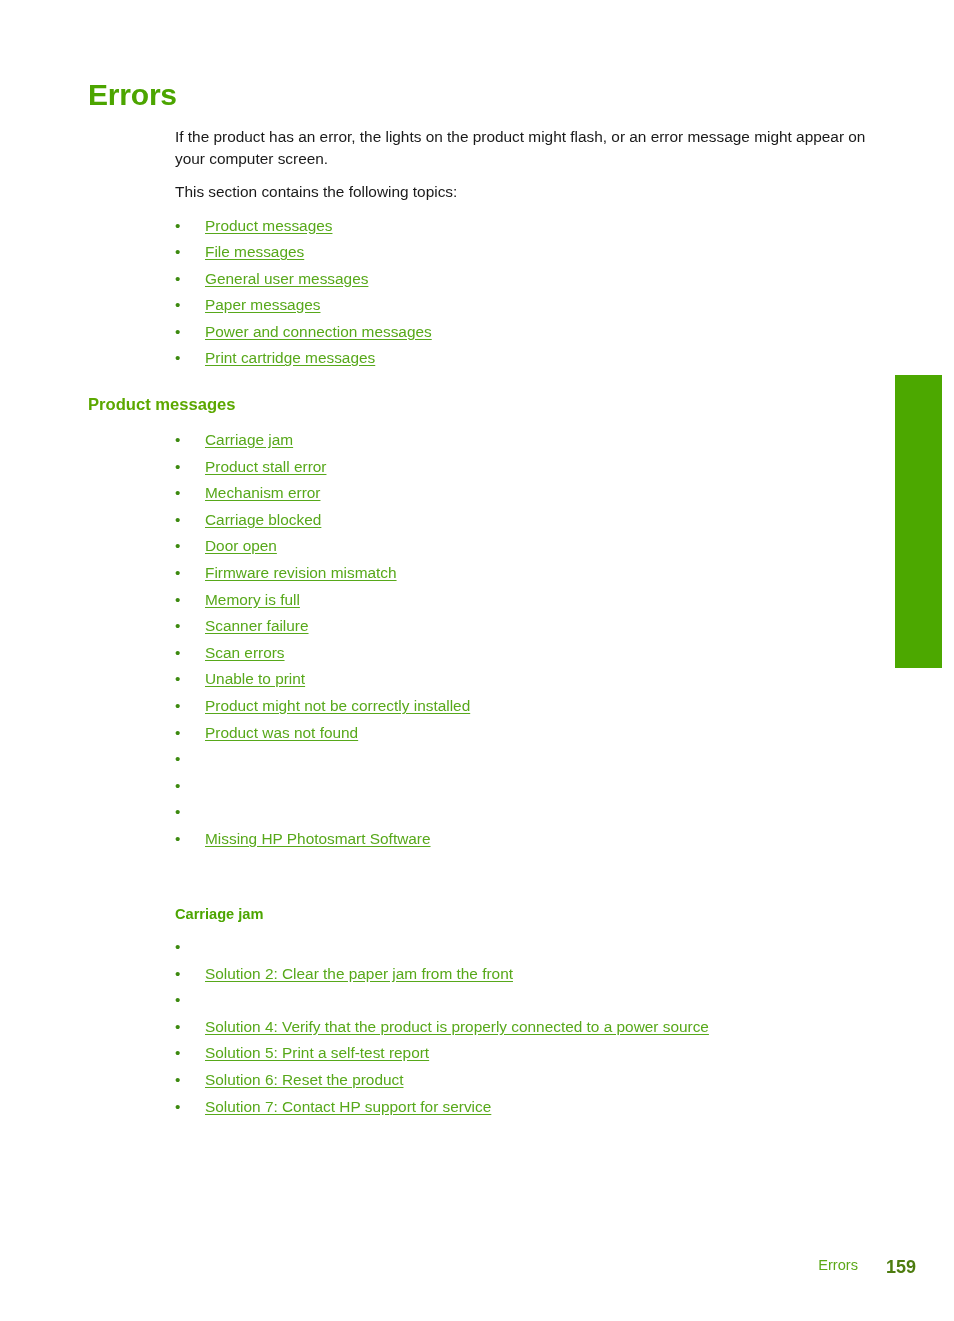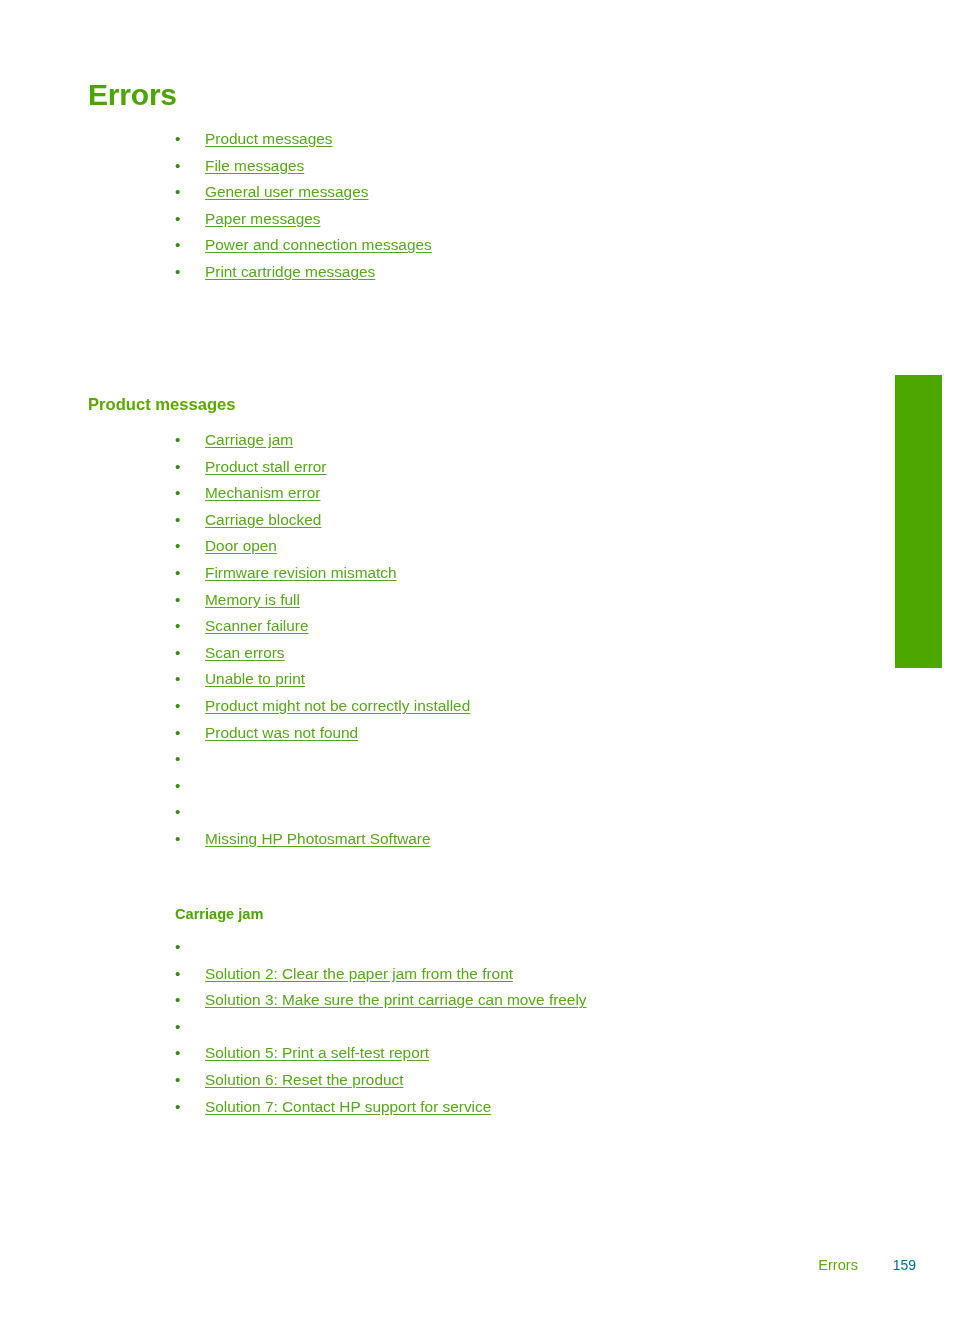--- a/index.html
+++ b/index.html
@@ -128,32 +128,35 @@
     position: absolute;
     right: 96px;
     top: 0;
     font-size: 14.6px;
     color: #5CA818;
   }
   .footer-page {
     position: absolute;
     right: 38px;
     top: 0;
-    font-size: 14px;
-    color: #0369a1;
+    font-size: 18px;
+    color: #4d7c0f;
+    font-weight: bold;
   }
 </style>
 </head>
 <body>
 
 <div class="page">
 
   <h1 class="chapter-title">Errors</h1>
 
   <div class="blk" style="top:126px;">
+    <p class="para">If the product has an error, the lights on the product might flash, or an error message might appear on your computer screen.</p>
+    <p class="para" style="margin-bottom:10px;">This section contains the following topics:</p>
     <ul class="linklist" id="topics-list">
         <li><span class="bullet">•</span><a class="link">Product messages</a></li>
         <li><span class="bullet">•</span><a class="link">File messages</a></li>
         <li><span class="bullet">•</span><a class="link">General user messages</a></li>
         <li><span class="bullet">•</span><a class="link">Paper messages</a></li>
         <li><span class="bullet">•</span><a class="link">Power and connection messages</a></li>
         <li><span class="bullet">•</span><a class="link">Print cartridge messages</a></li>
       </ul>
   </div>
 
@@ -178,22 +181,22 @@
         <li><span class="bullet">•</span></li>
         <li><span class="bullet">•</span><a class="link">Missing HP Photosmart Software</a></li>
       </ul>
   </div>
 
   <div class="blk" style="top:906px;">
     <h3 class="sub-head">Carriage jam</h3>
     <ul class="linklist" id="solutions-list">
         <li><span class="bullet">•</span></li>
         <li><span class="bullet">•</span><a class="link">Solution 2: Clear the paper jam from the front</a></li>
-        <li><span class="bullet">•</span><a class="link">Solution 3: Make sure the print carriage can move freely</a></li>
-        <li><span class="bullet">•</span></li>
+        <li><span class="bullet">•</span></li>
+        <li><span class="bullet">•</span><a class="link">Solution 4: Verify that the product is properly connected to a power source</a></li>
         <li><span class="bullet">•</span><a class="link">Solution 5: Print a self-test report</a></li>
         <li><span class="bullet">•</span><a class="link">Solution 6: Reset the product</a></li>
         <li><span class="bullet">•</span><a class="link">Solution 7: Contact HP support for service</a></li>
       </ul>
   </div>
 
   <div class="side-tab">
     <div class="side-tab-label">Troubleshooting</div>
   </div>
 

